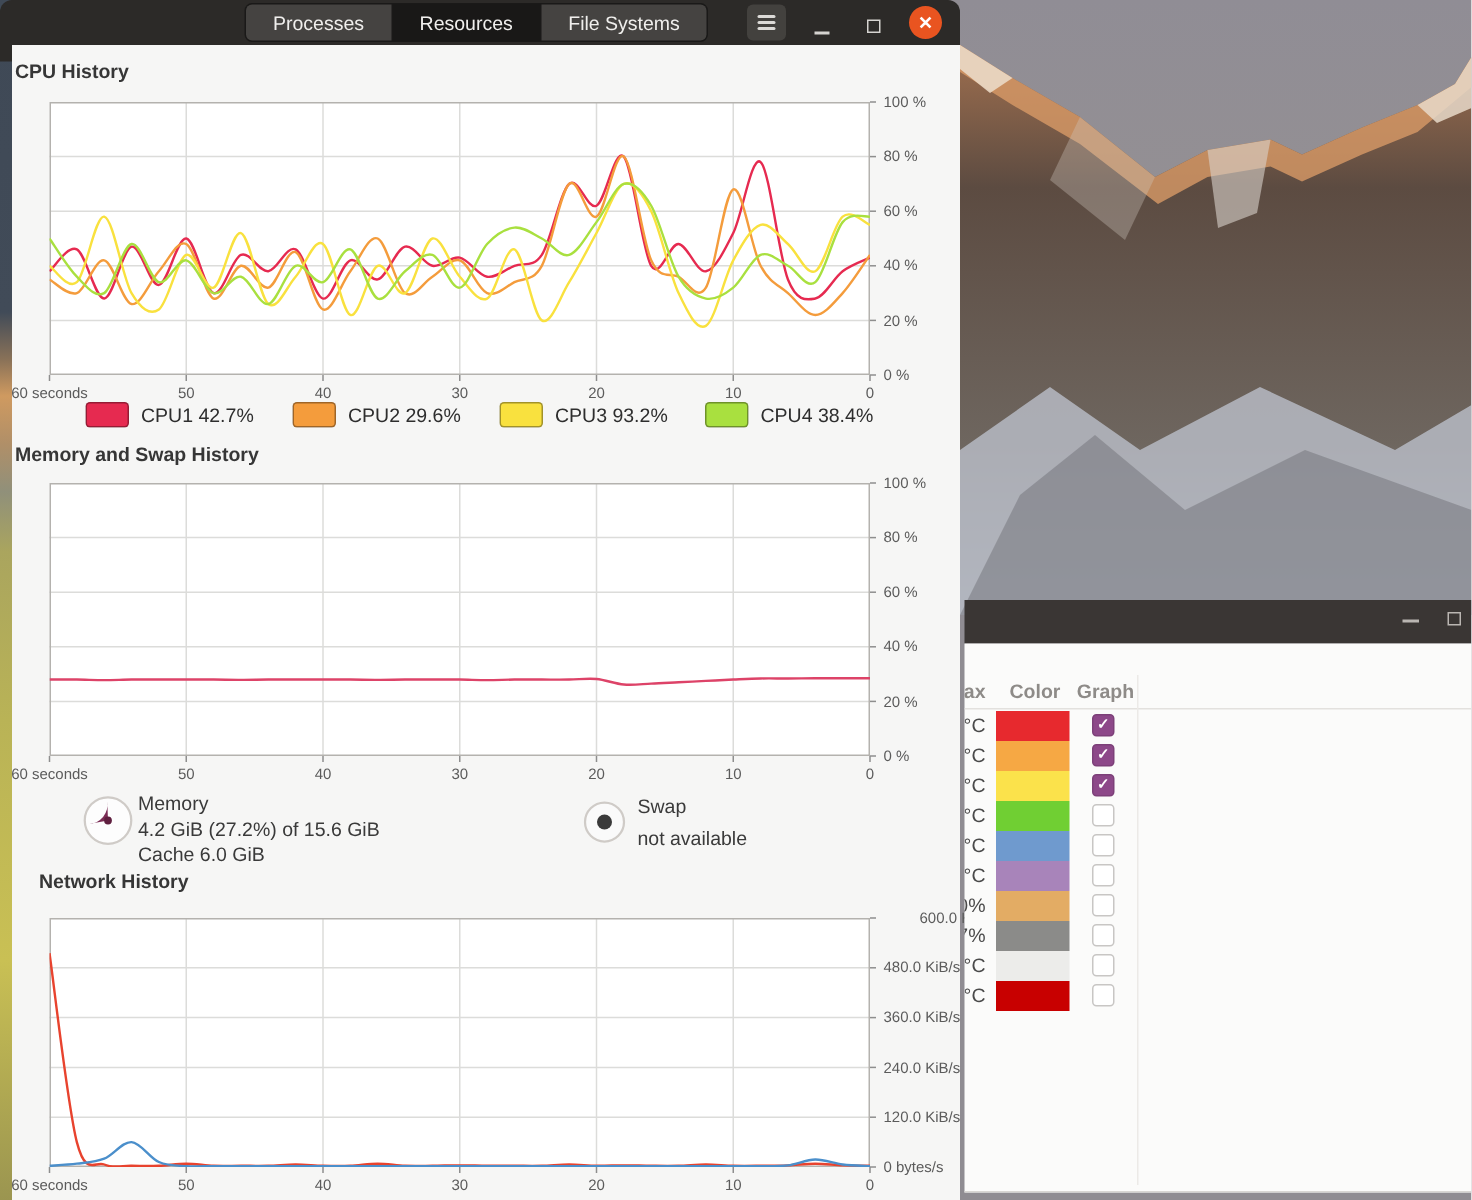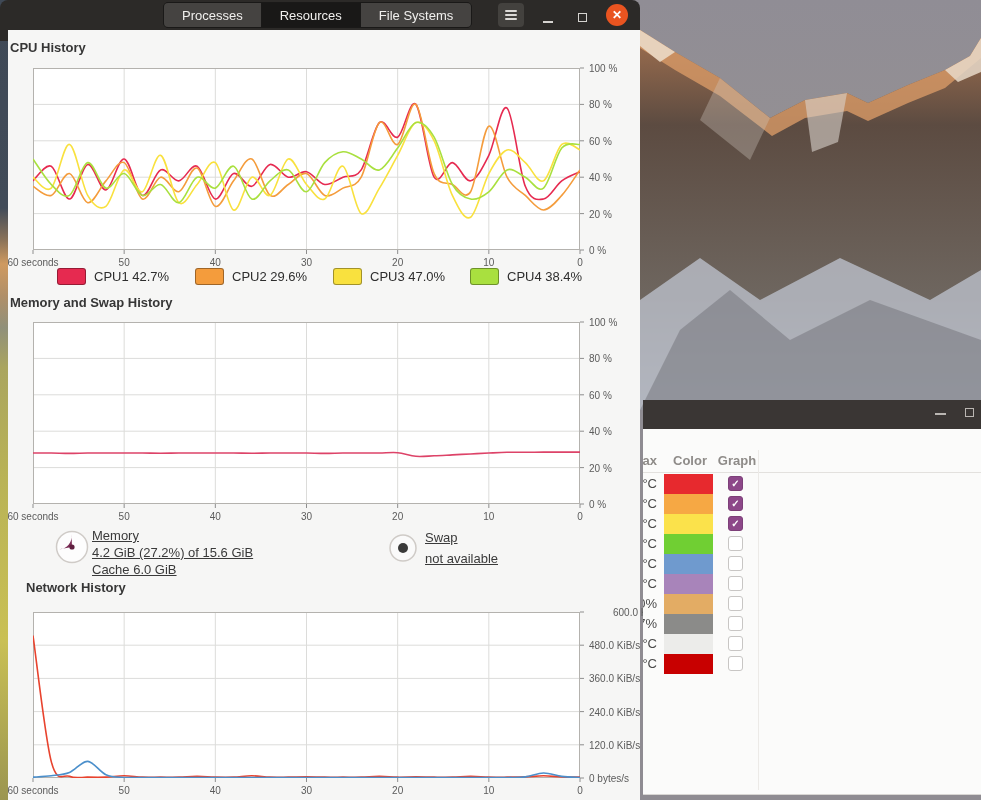--- a/index.html
+++ b/index.html
@@ -38,21 +38,21 @@
   .chart { position:absolute;padding-left:36px; }
   .chart svg { position:absolute; left:0; top:0; overflow:visible; }
   .ytick { position:absolute; font:10px "Liberation Sans",sans-serif; color:#5b5b5b; white-space:nowrap; }
   .xtick { position:absolute; font:10px "Liberation Sans",sans-serif; color:#5b5b5b;
     transform:translateX(-50%); white-space:nowrap; }
 
   .legend-item { position:absolute; display:flex; align-items:center; gap:8px; }
   .legend-swatch { width:29px; height:17px; border-radius:3px; border:1px solid rgba(0,0,0,.35); }
   .legend-label { font:13px "Liberation Sans",sans-serif; color:#2e2e2e; }
 
-  .memtext { position:absolute; font:13px "Liberation Sans",sans-serif; color:#3a3a3a; line-height:17px;text-decoration:underline; }
+  .memtext { position:absolute; font:13px "Liberation Sans",sans-serif; color:#3a3a3a; line-height:17px; }
 
   
   .sensor-titlebar { position:absolute; left:643px; top:400px; width:338px; height:29px; background:#3a3634; }
   .sensor-min { position:absolute; left:296px; top:13px; width:11px; height:2px; background:#bab6b2; }
   .sensor-max { position:absolute; left:322px; top:8px; width:9px; height:9px; border:1.5px solid #bab6b2; }
   .sensor-body { position:absolute; left:643px; top:429px; width:338px; height:366px;
     background:#fbfbfa; border-bottom:1px solid #d8d6d3; overflow:hidden; }
   .sensor-head { position:absolute; left:0; top:21px; width:338px; height:23px;
     border-bottom:1px solid #e3e1de; font:bold 13px "Liberation Sans",sans-serif; color:#8e8b88; }
   .sh-max   { position:absolute; left:-20px; width:34px; text-align:right; top:3px; }
@@ -176,21 +176,21 @@
   <div class="legend-item" style="left:57px; top:268px;">
     <span class="legend-swatch" style="background-color: rgb(230, 42, 80);"></span>
     <span class="legend-label">CPU1 42.7%</span>
   </div>
   <div class="legend-item" style="left:195px; top:268px;">
     <span class="legend-swatch" style="background-color: rgb(244, 156, 60);"></span>
     <span class="legend-label">CPU2 29.6%</span>
   </div>
   <div class="legend-item" style="left:333px; top:268px;">
     <span class="legend-swatch" style="background-color: rgb(249, 225, 62);"></span>
-    <span class="legend-label">CPU3 47.0%</span>
+    <span class="legend-label">CPU3 93.2%</span>
   </div>
   <div class="legend-item" style="left:470px; top:268px;text-align:right;">
     <span class="legend-swatch" style="background-color: rgb(169, 224, 63);"></span>
     <span class="legend-label">CPU4 38.4%</span>
   </div>
 
   <div class="sec-heading" style="left:10px; top:295px;">Memory and Swap History</div>
   <div class="chart" style="left:33px; top:322px; width:600px; height:200px;">
       <svg width="552" height="187">
         <rect x="0" y="0" width="547" height="182" fill="#ffffff"></rect>

